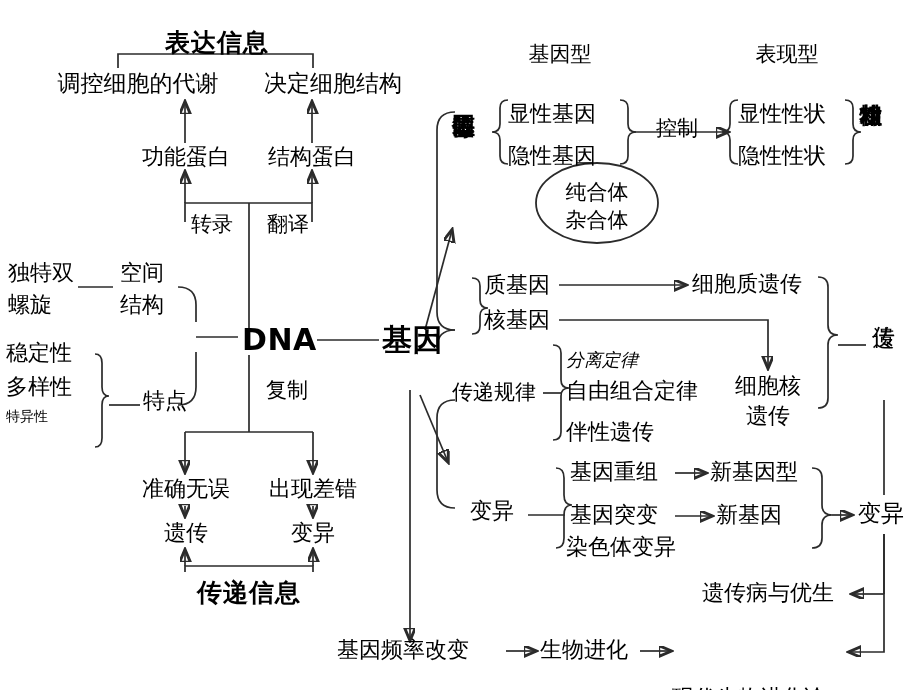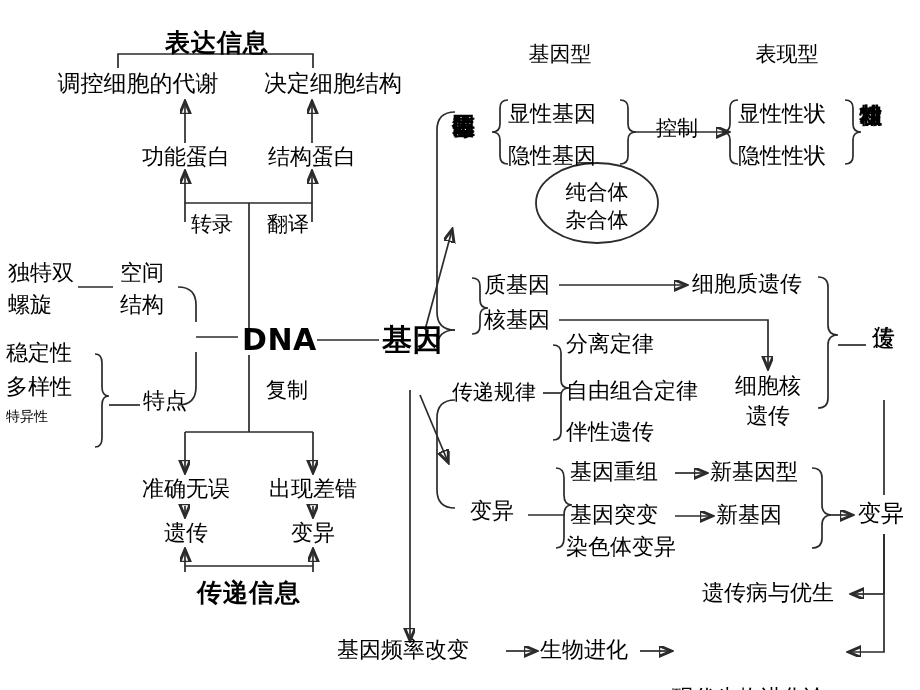--- a/index.html
+++ b/index.html
@@ -171,21 +171,21 @@
   <div class="lbl" style="left:484px;top:307px;font-size:22px;">核基因</div>
 
   <div class="lbl" style="left:692px;top:271px;font-size:22px;">细胞质遗传</div>
 
   <div class="lbl ctr" style="left:768px;top:373px;font-size:22px;">细胞核</div>
   <div class="lbl ctr" style="left:768px;top:403px;font-size:22px;">遗传</div>
 
   <div class="lbl vert" style="left:872px;top:308px;font-size:23px;">遗传</div>
 
   <div class="lbl" style="left:452px;top:380px;font-size:21px;">传递规律</div>
-  <div class="lbl" style="left:566px;top:331px;font-size:22px;">分离定律</div>
+  <div class="lbl" style="left:566px;top:349px;font-size:18px;font-style:italic;">分离定律</div>
   <div class="lbl" style="left:566px;top:378px;font-size:22px;">自由组合定律</div>
   <div class="lbl" style="left:566px;top:419px;font-size:22px;">伴性遗传</div>
 
   <div class="lbl ctr" style="left:492px;top:498px;font-size:22px;">变异</div>
 
   <div class="lbl" style="left:570px;top:459px;font-size:22px;">基因重组</div>
   <div class="lbl" style="left:710px;top:459px;font-size:22px;">新基因型</div>
 
   <div class="lbl" style="left:570px;top:502px;font-size:22px;">基因突变</div>
   <div class="lbl" style="left:716px;top:502px;font-size:22px;">新基因</div>

